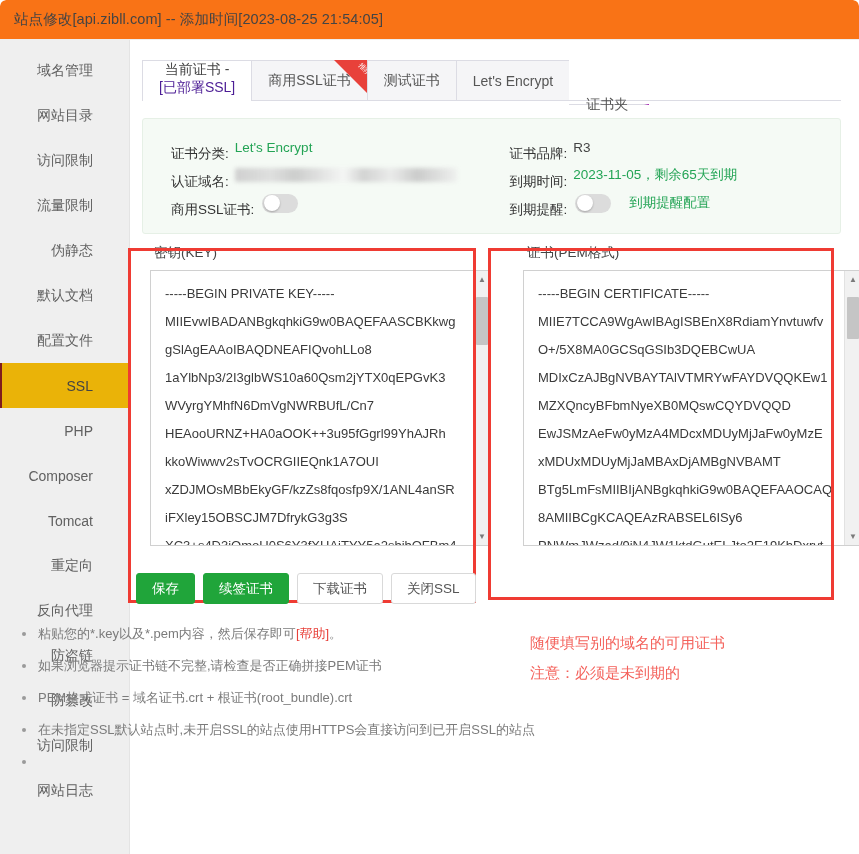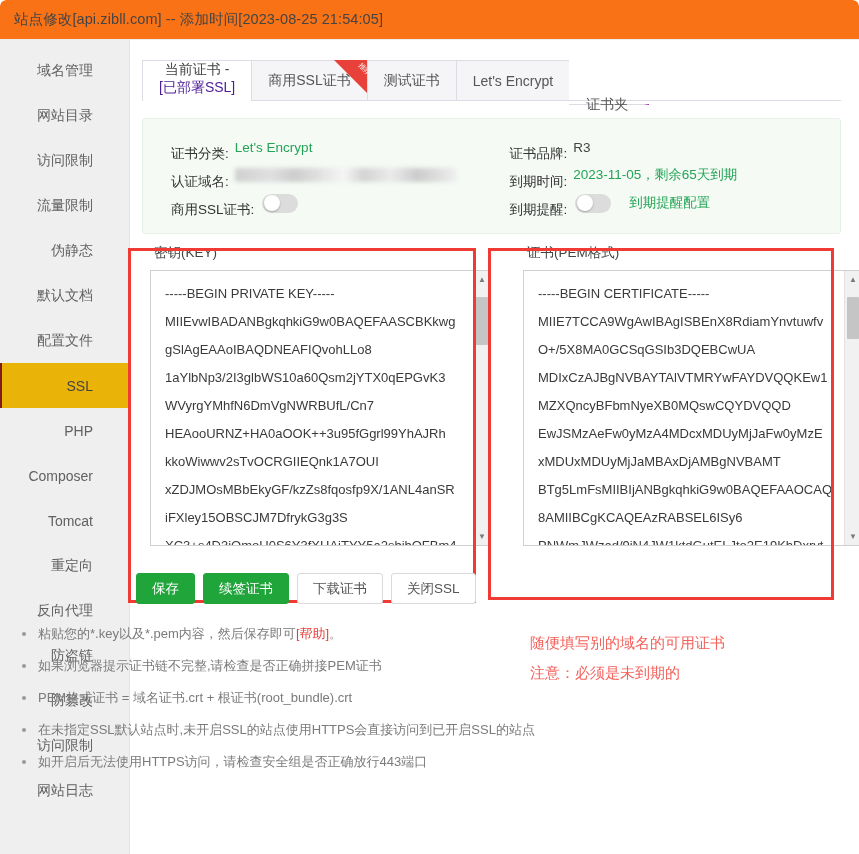--- a/index.html
+++ b/index.html
@@ -466,21 +466,20 @@
     <div class="note">
       <span class="dot"></span>
       <span>PEM格式证书 = 域名证书.crt + 根证书(root_bundle).crt</span>
     </div>
     <div class="note">
       <span class="dot"></span>
       <span>在未指定SSL默认站点时,未开启SSL的站点使用HTTPS会直接访问到已开启SSL的站点</span>
     </div>
     <div class="note">
       <span class="dot"></span>
-      <span>如开启后无法使用HTTPS访问，请检查安全组是否正确放行443端口</span>
     </div>
   </div>
 
   <div class="annot">
     <div>随便填写别的域名的可用证书</div>
     <div>注意：必须是未到期的</div>
   </div>
 
 </div>
 

